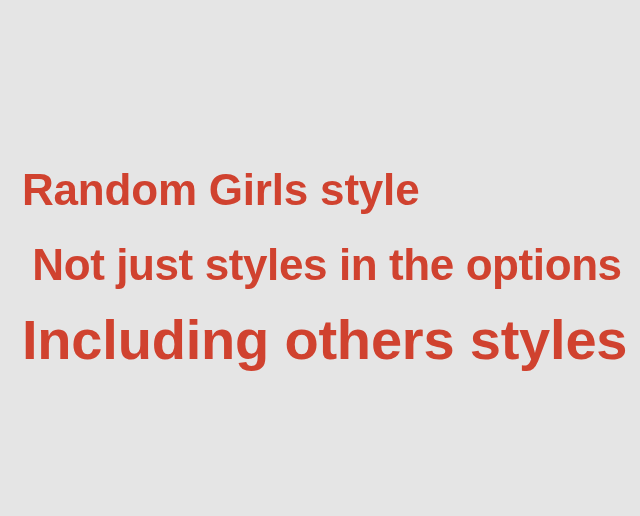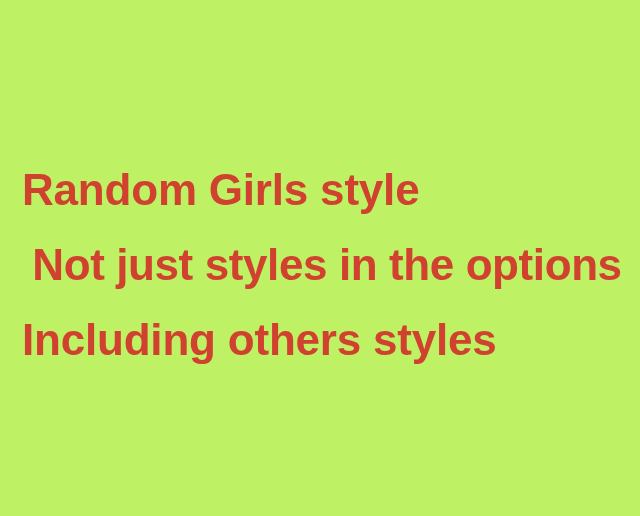--- a/index.html
+++ b/index.html
@@ -40,26 +40,26 @@
     line-height: 75px;
     letter-spacing: -0.2px;
     color: #d0422f;
     white-space: nowrap;
     text-align: left;
     -webkit-font-smoothing: antialiased;
   }
 
   .line-1 { font-size: 44px; }
   .line-2 { font-size: 44px; letter-spacing: -0.4px; }
-  .line-3 { font-size: 44px; }
+  .line-3 { font-size: 56px; }
 </style>
 </head>
 <body style="background: rgb(255, 255, 255);">
 
-<div id="poster" style="width: 640px; height: 516px; background: #bef264;">
+<div id="poster" style="width: 640px; height: 516px; background: #e5e5e5;">
 
   <div class="text-block">
 
     <p class="headline line-1" style="color: rgb(208, 66, 47); font-weight: bold; text-align: left;">Random Girls style</p>
 
     <p class="headline line-2" style="color: rgb(208, 66, 47); font-weight: bold; text-align: center;">Not just styles in the options</p>
 
     <p class="headline line-3" style="color: rgb(208, 66, 47); font-weight: bold; text-align: left;">Including others styles</p>
 
   </div>

